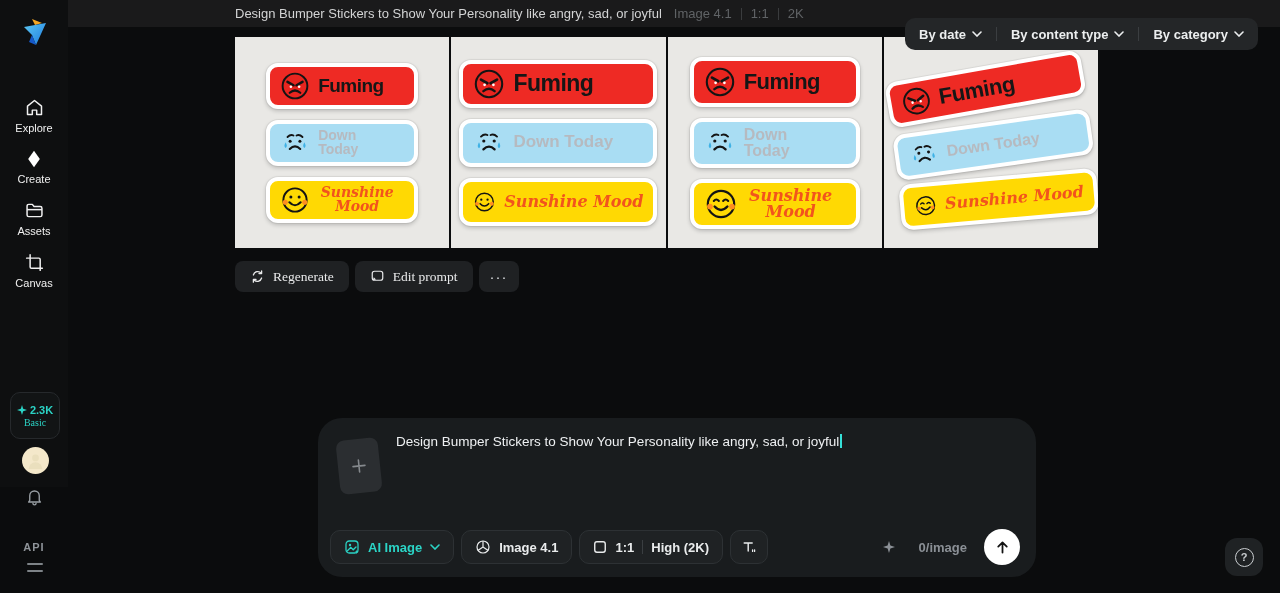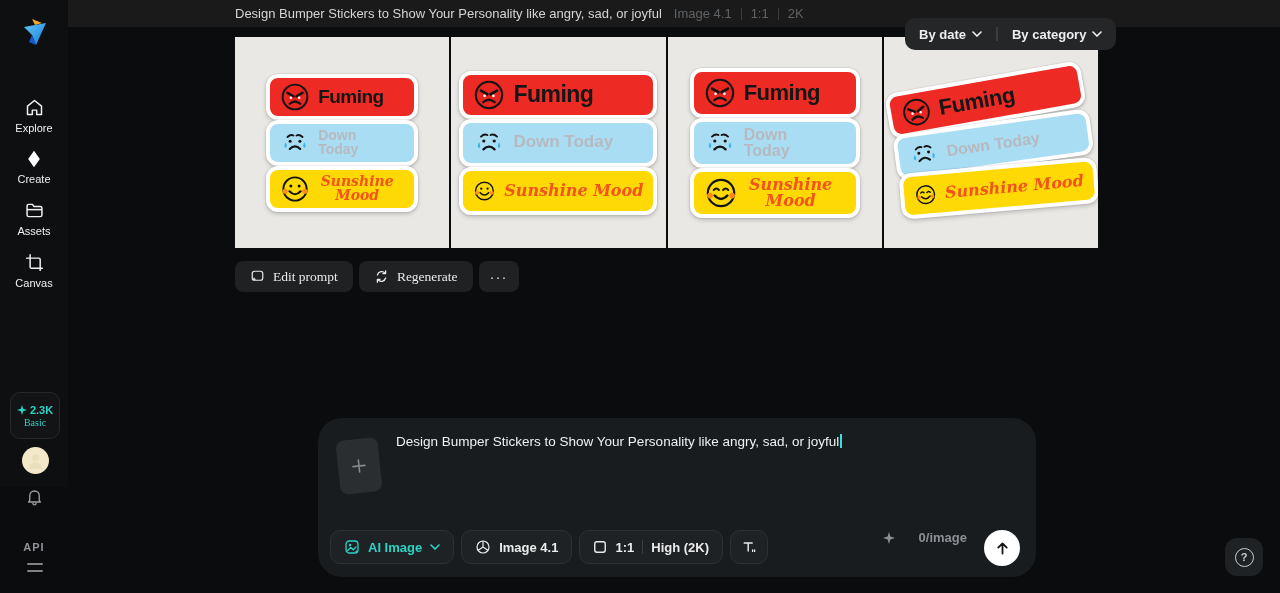--- a/index.html
+++ b/index.html
@@ -29,21 +29,21 @@
   .credit-plan{color:#2bd4c6;font-size:10px;font-family:"Liberation Serif",serif;}
   .avatar{position:absolute;left:22px;top:447px;width:27px;height:27px;border-radius:50%;background:#f4e8ca;overflow:hidden;cursor:pointer;}
   .avatar svg{margin:5px auto 0;}
   .bell{position:absolute;left:25px;top:487px;cursor:pointer;}
   .api{position:absolute;left:0;top:525px;width:68px;text-align:center;color:#8f9499;font-size:11px;font-weight:700;letter-spacing:1px;cursor:pointer;margin-top:16px;}
   .menu-lines{position:absolute;left:27px;top:563px;cursor:pointer;}
   .menu-lines div{width:16px;height:2px;background:#7e8387;border-radius:1px;margin-bottom:5px;}
 
   
   .grid{position:absolute;left:235px;top:37px;width:863px;height:211px;display:flex;gap:2px;}
-  .panel{flex:1;background:#e9e8e5;display:flex;flex-direction:column;align-items:center;justify-content:center;overflow:hidden;cursor:pointer;}
+  .panel{flex:1;background:#e9e8e5;display:flex;flex-direction:column;align-items:center;justify-content:center;gap:11px;overflow:hidden;cursor:pointer;}
   .sticker{display:flex;align-items:center;gap:8px;border:4px solid #ffffff;border-radius:12px;padding:4px 10px;box-sizing:border-box;box-shadow:0 2px 4px rgba(0,0,0,.2),0 0 0 1px rgba(0,0,0,.05);}
   .red{background:#ee2a24;}
   .blue{background:#a9ddf3;}
   .yellow{background:#ffd903;}
   .fuming-label{font-weight:800;color:#161616;letter-spacing:-0.5px;}
   .down-label{font-weight:800;color:#b6bac0;line-height:0.95;}
   .sun-label{font-family:"DejaVu Serif",serif;font-style:italic;font-weight:700;color:#f2541d;line-height:0.95;}
 
   .p1 .sticker{width:152px;height:46px;}
   .p1 .fuming-label{font-size:19px;}
@@ -71,21 +71,21 @@
   
   .actions{position:absolute;left:235px;top:261px;display:flex;gap:6px;}
   .act-btn{height:31px;border-radius:8px;background:#1f2123;color:#e9eaeb;font-family:"Liberation Serif",serif;font-size:13.5px;display:flex;align-items:center;gap:8px;padding:0 15px;cursor:pointer;border:none;}
   .act-btn.more{padding:0 11px;font-size:15px;letter-spacing:1px;font-family:"Liberation Sans",sans-serif;color:#dcdee0;}
 
   
   .composer{position:absolute;left:318px;top:418px;width:718px;height:159px;background:#191c1e;border-radius:24px;}
   .thumb{position:absolute;left:20px;top:21px;width:42px;height:54px;background:#2b2e31;border-radius:8px;transform:rotate(-6deg);display:flex;align-items:center;justify-content:center;cursor:pointer;}
   .prompt{position:absolute;left:78px;top:15px;right:26px;font-size:13.5px;color:#eef0f2;line-height:18px;cursor:text;}
   .caret{display:inline-block;width:2px;height:14px;background:#35e0d8;vertical-align:-2px;margin-left:1px;}
-  .ctoolbar{position:absolute;left:12px;right:16px;bottom:13px;height:34px;display:flex;align-items:flex-start;gap:7px;}
+  .ctoolbar{position:absolute;left:12px;right:16px;bottom:13px;height:34px;display:flex;align-items:center;gap:7px;}
   .cbtn{height:34px;border-radius:10px;background:#1f2224;border:1px solid #2d3134;display:flex;align-items:center;gap:8px;padding:0 13px;font-size:13px;font-weight:700;color:#e9ebec;cursor:pointer;box-sizing:border-box;white-space:nowrap;}
   .cbtn.mode{color:#2bd4c6;}
   .inner-div{width:1px;height:14px;background:#3a3e41;}
   .cbtn.tstyle{padding:0 10px;}
   .spacer{flex:1;}
   .cost{display:flex;align-items:center;gap:24px;color:#8b9096;font-size:13px;font-weight:700;margin-right:10px;}
   .send{width:36px;height:36px;border-radius:50%;background:#ffffff;display:flex;align-items:center;justify-content:center;cursor:pointer;border:none;}
 
   
   .help{position:absolute;left:1225px;top:538px;width:38px;height:38px;border-radius:12px;background:#1f2224;display:flex;align-items:center;justify-content:center;cursor:pointer;}
@@ -107,20 +107,26 @@
 </div>
 
 <div class="filters">
   <div class="filter-item">
     <span>By date</span>
     <svg class="chev" viewBox="0 0 10 6">
         <path d="M1 1l4 4 4-4" stroke="#eceeef" stroke-width="1.6" fill="none" stroke-linecap="round"></path>
       </svg>
   </div>
   <div class="filter-div"></div>
+  <div class="filter-item">
+    <span>By content type</span>
+    <svg class="chev" viewBox="0 0 10 6">
+        <path d="M1 1l4 4 4-4" stroke="#eceeef" stroke-width="1.6" fill="none" stroke-linecap="round"></path>
+      </svg>
+  </div>
   <div class="filter-div"></div>
   <div class="filter-item">
     <span>By category</span>
     <svg class="chev" viewBox="0 0 10 6">
         <path d="M1 1l4 4 4-4" stroke="#eceeef" stroke-width="1.6" fill="none" stroke-linecap="round"></path>
       </svg>
   </div>
 </div>
 
 <div class="sidebar">
@@ -332,33 +338,33 @@
           <circle cx="32" cy="24" r="3.2" fill="#ff8d1e"></circle>
         </svg>
       <span class="sun-label">Sunshine Mood</span>
     </div>
   </div>
 </div>
 
 <div class="actions">
   <button class="act-btn">
     <svg width="15" height="15" viewBox="0 0 20 20">
-        <rect x="3" y="3" width="14" height="12" rx="3" fill="none" stroke="#e9eaeb" stroke-width="1.6"></rect>
-        <path d="M4 15l4-1-3-3z" fill="#e9eaeb"></path>
-      </svg>
-    <span>Edit prompt</span>
-  </button>
-  <button class="act-btn">
-    <svg width="15" height="15" viewBox="0 0 20 20">
         <path d="M4.5 8a6 6 0 0110.5-2.2" fill="none" stroke="#e9eaeb" stroke-width="1.7" stroke-linecap="round"></path>
         <path d="M15.5 2.5v3.5H12" fill="none" stroke="#e9eaeb" stroke-width="1.7" stroke-linecap="round" stroke-linejoin="round"></path>
         <path d="M15.5 12a6 6 0 01-10.5 2.2" fill="none" stroke="#e9eaeb" stroke-width="1.7" stroke-linecap="round"></path>
         <path d="M4.5 17.5V14H8" fill="none" stroke="#e9eaeb" stroke-width="1.7" stroke-linecap="round" stroke-linejoin="round"></path>
       </svg>
     <span>Regenerate</span>
+  </button>
+  <button class="act-btn">
+    <svg width="15" height="15" viewBox="0 0 20 20">
+        <rect x="3" y="3" width="14" height="12" rx="3" fill="none" stroke="#e9eaeb" stroke-width="1.6"></rect>
+        <path d="M4 15l4-1-3-3z" fill="#e9eaeb"></path>
+      </svg>
+    <span>Edit prompt</span>
   </button>
   <button class="act-btn more">
     <span>···</span>
   </button>
 </div>
 
 <div class="composer">
   <div class="thumb">
     <svg width="16" height="16" viewBox="0 0 16 16">
         <path d="M8 2v12M2 8h12" stroke="#85898d" stroke-width="1.6" stroke-linecap="round"></path>

